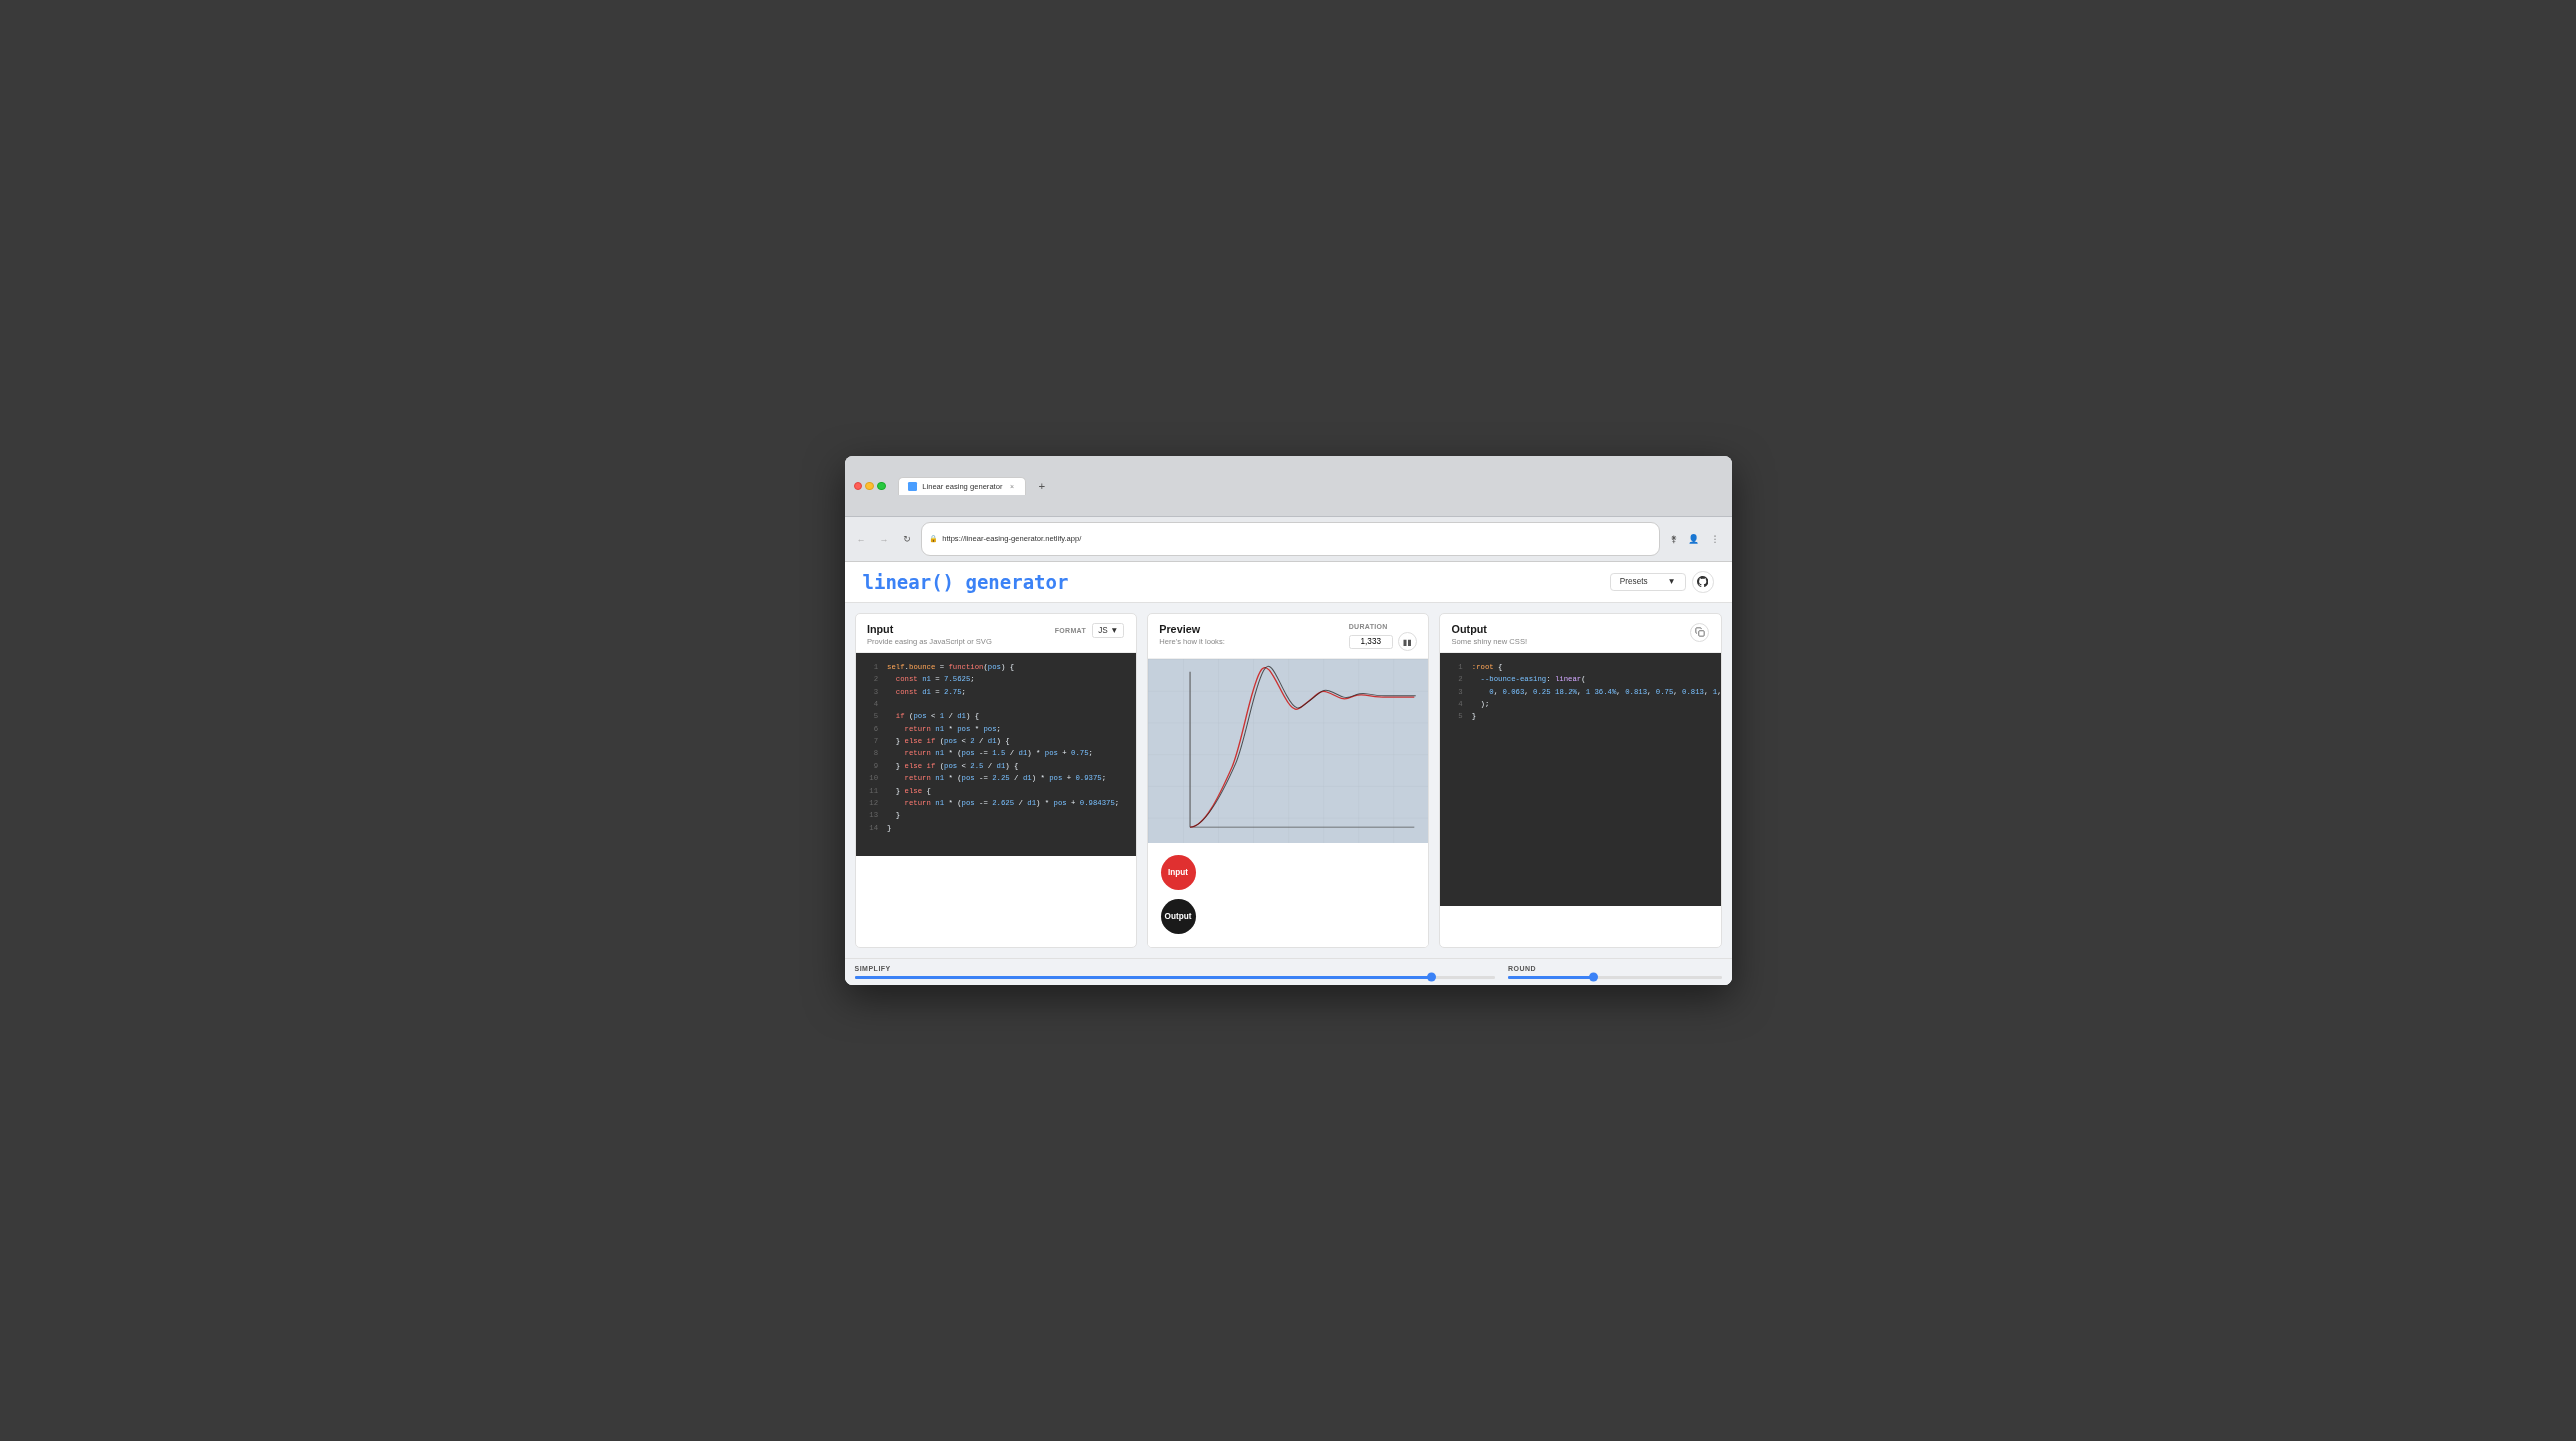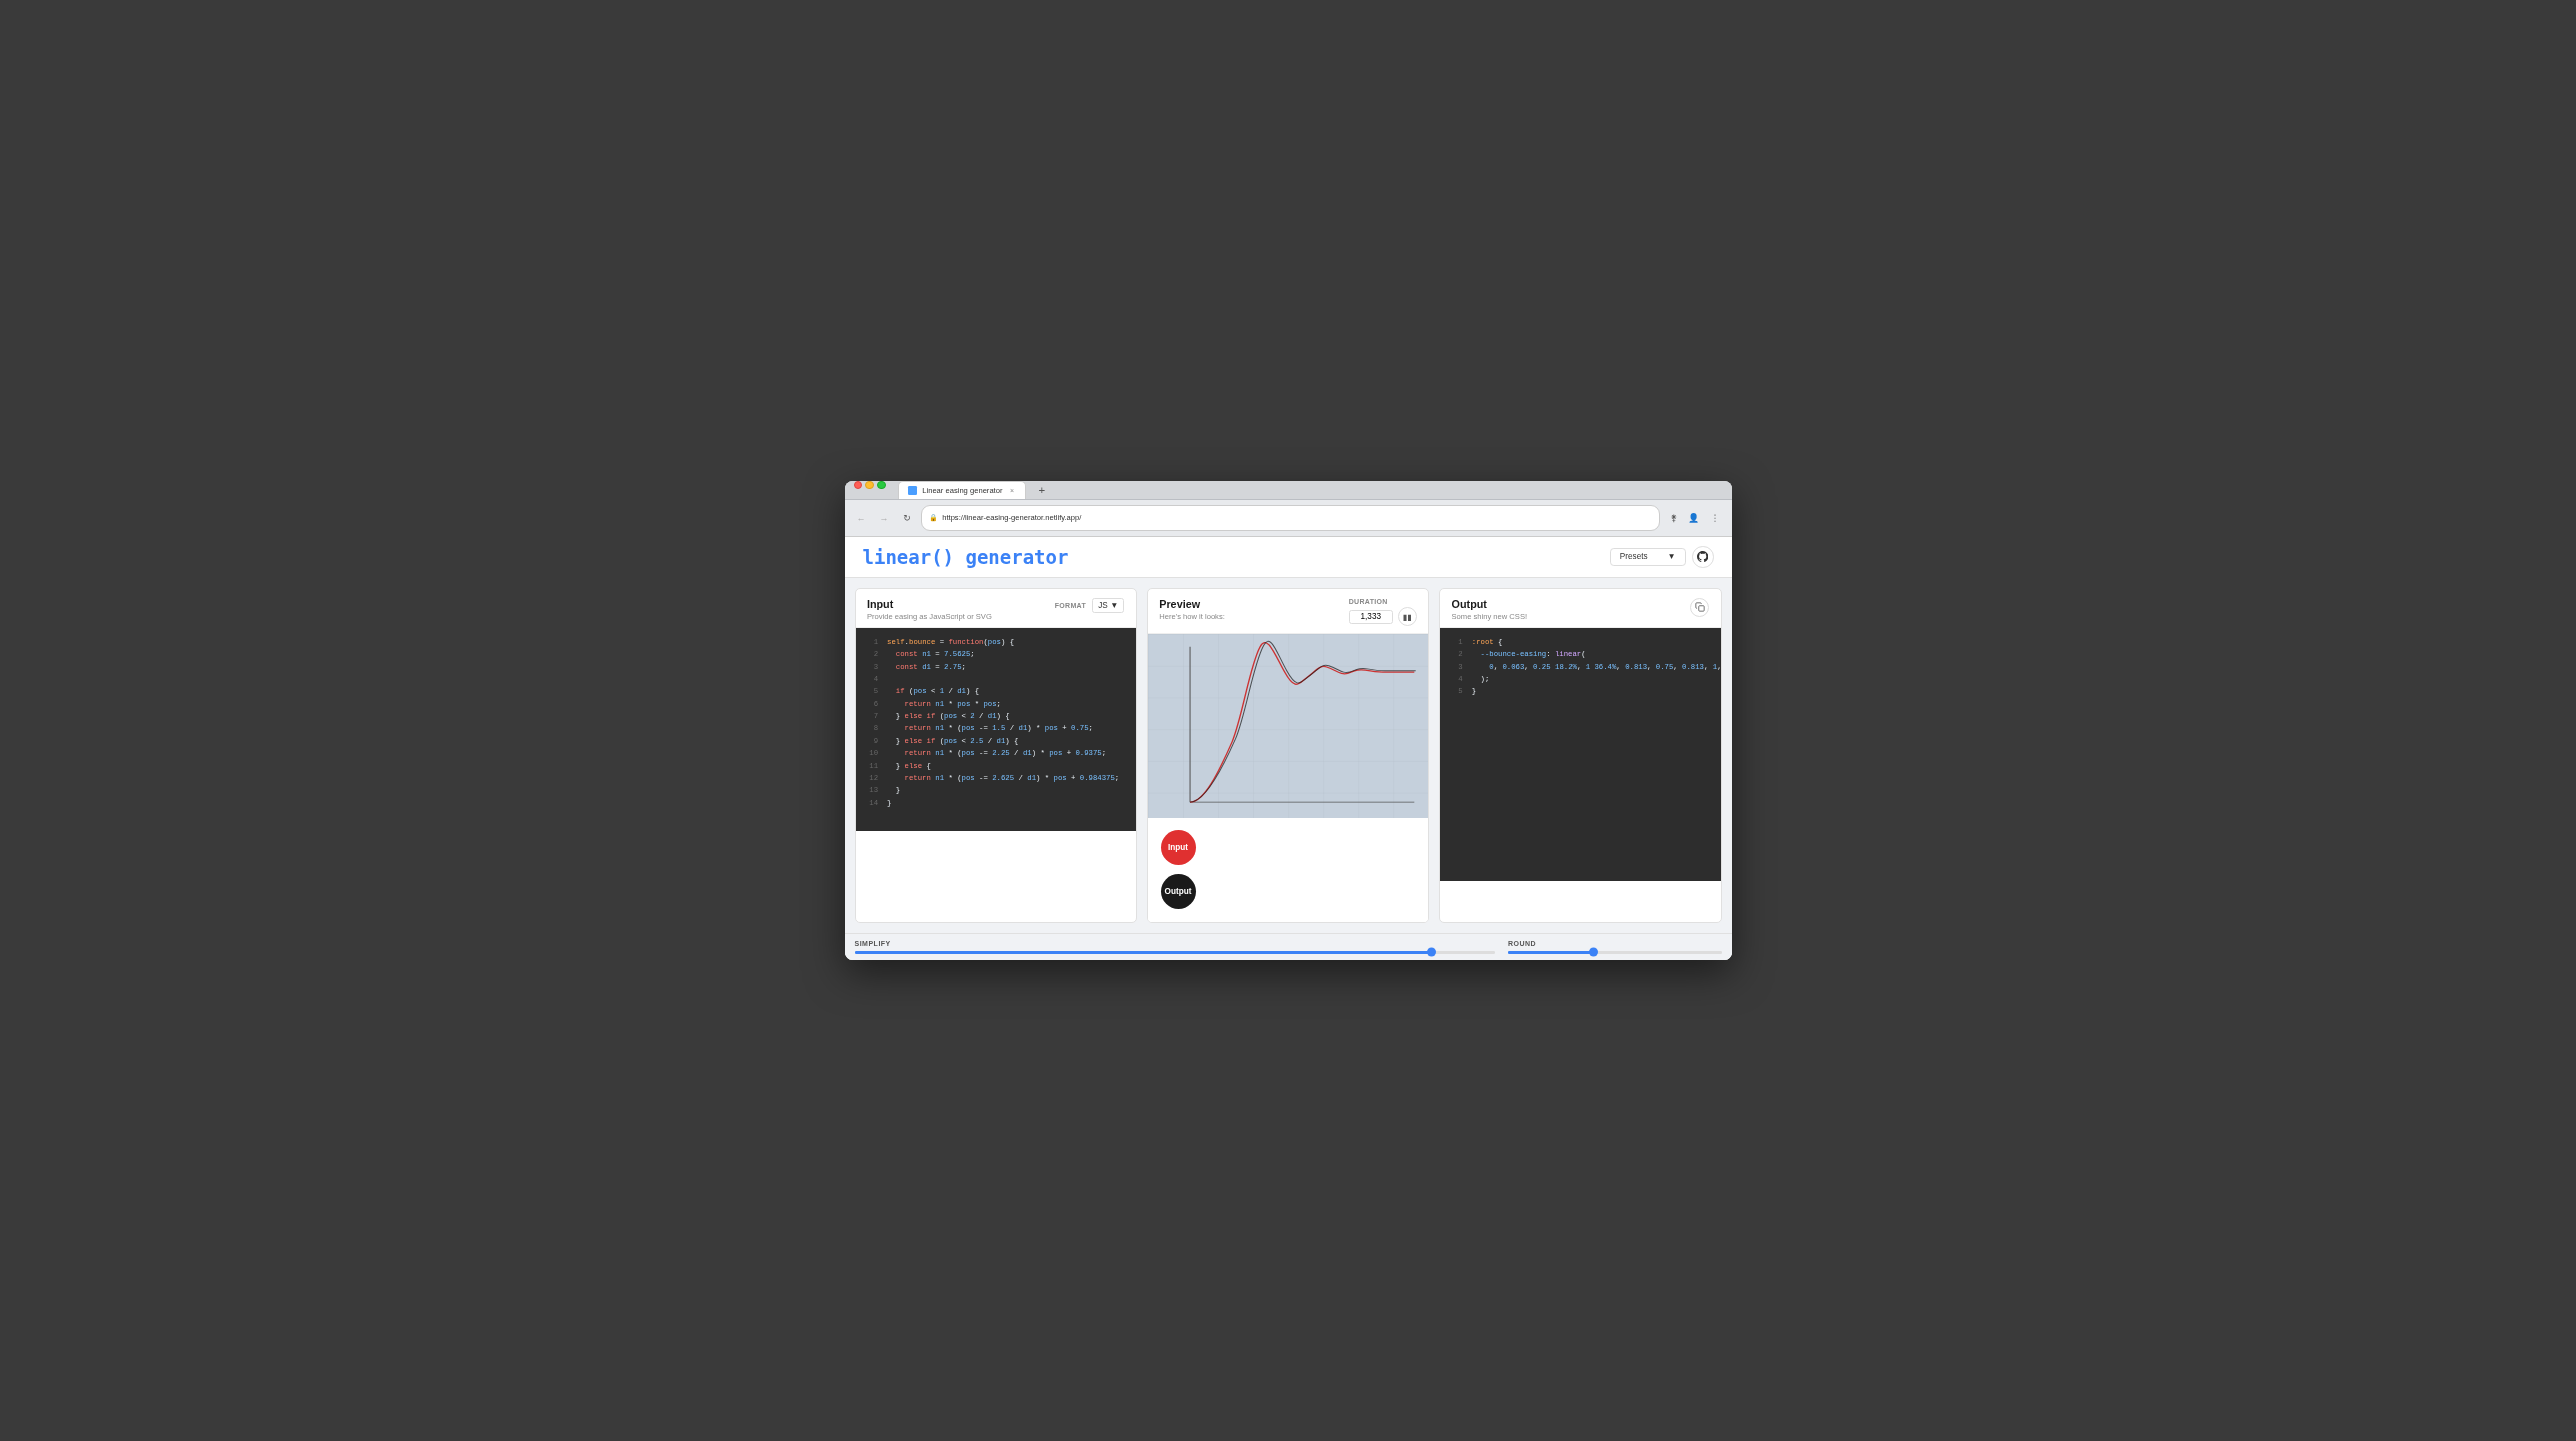--- a/index.html
+++ b/index.html
@@ -15,23 +15,23 @@
     .browser-window {
       width: 100%;
       max-width: 887px;
       background: #e8eaed;
       border-radius: 7.6px;
       overflow: hidden;
       box-shadow: 0 12.7px 38px rgba(0,0,0,0.5);
     }
     .browser-titlebar {
       background: #d4d6d9;
-      padding: 0 9px;
-      display: flex;
-      align-items: flex-start;
+      padding: 21px 9px;
+      display: flex;
+      align-items: center;
       gap: 6.3px;
       border-bottom: 0.6px solid #bbbec3;
     }
     .traffic-lights {
       display: flex;
       gap: 3.8px;
       align-items: center;
     }
     .traffic-light {
       width: 8.2px;
@@ -103,21 +103,21 @@
       border-radius: 50%;
       display: flex;
       align-items: center;
       justify-content: center;
       color: #555;
       font-size: 9px;
     }
     .nav-btn.disabled { color: #aaa; cursor: default; }
     .address-bar {
       flex: 1;
-      height: 26px;
+      height: 34px;
       background: #fff;
       border: 0.6px solid #ccc;
       border-radius: 9px;
       padding: 0 7.6px;
       display: flex;
       align-items: center;
       gap: 3.8px;
       font-size: 7.6px;
       color: #333;
     }

